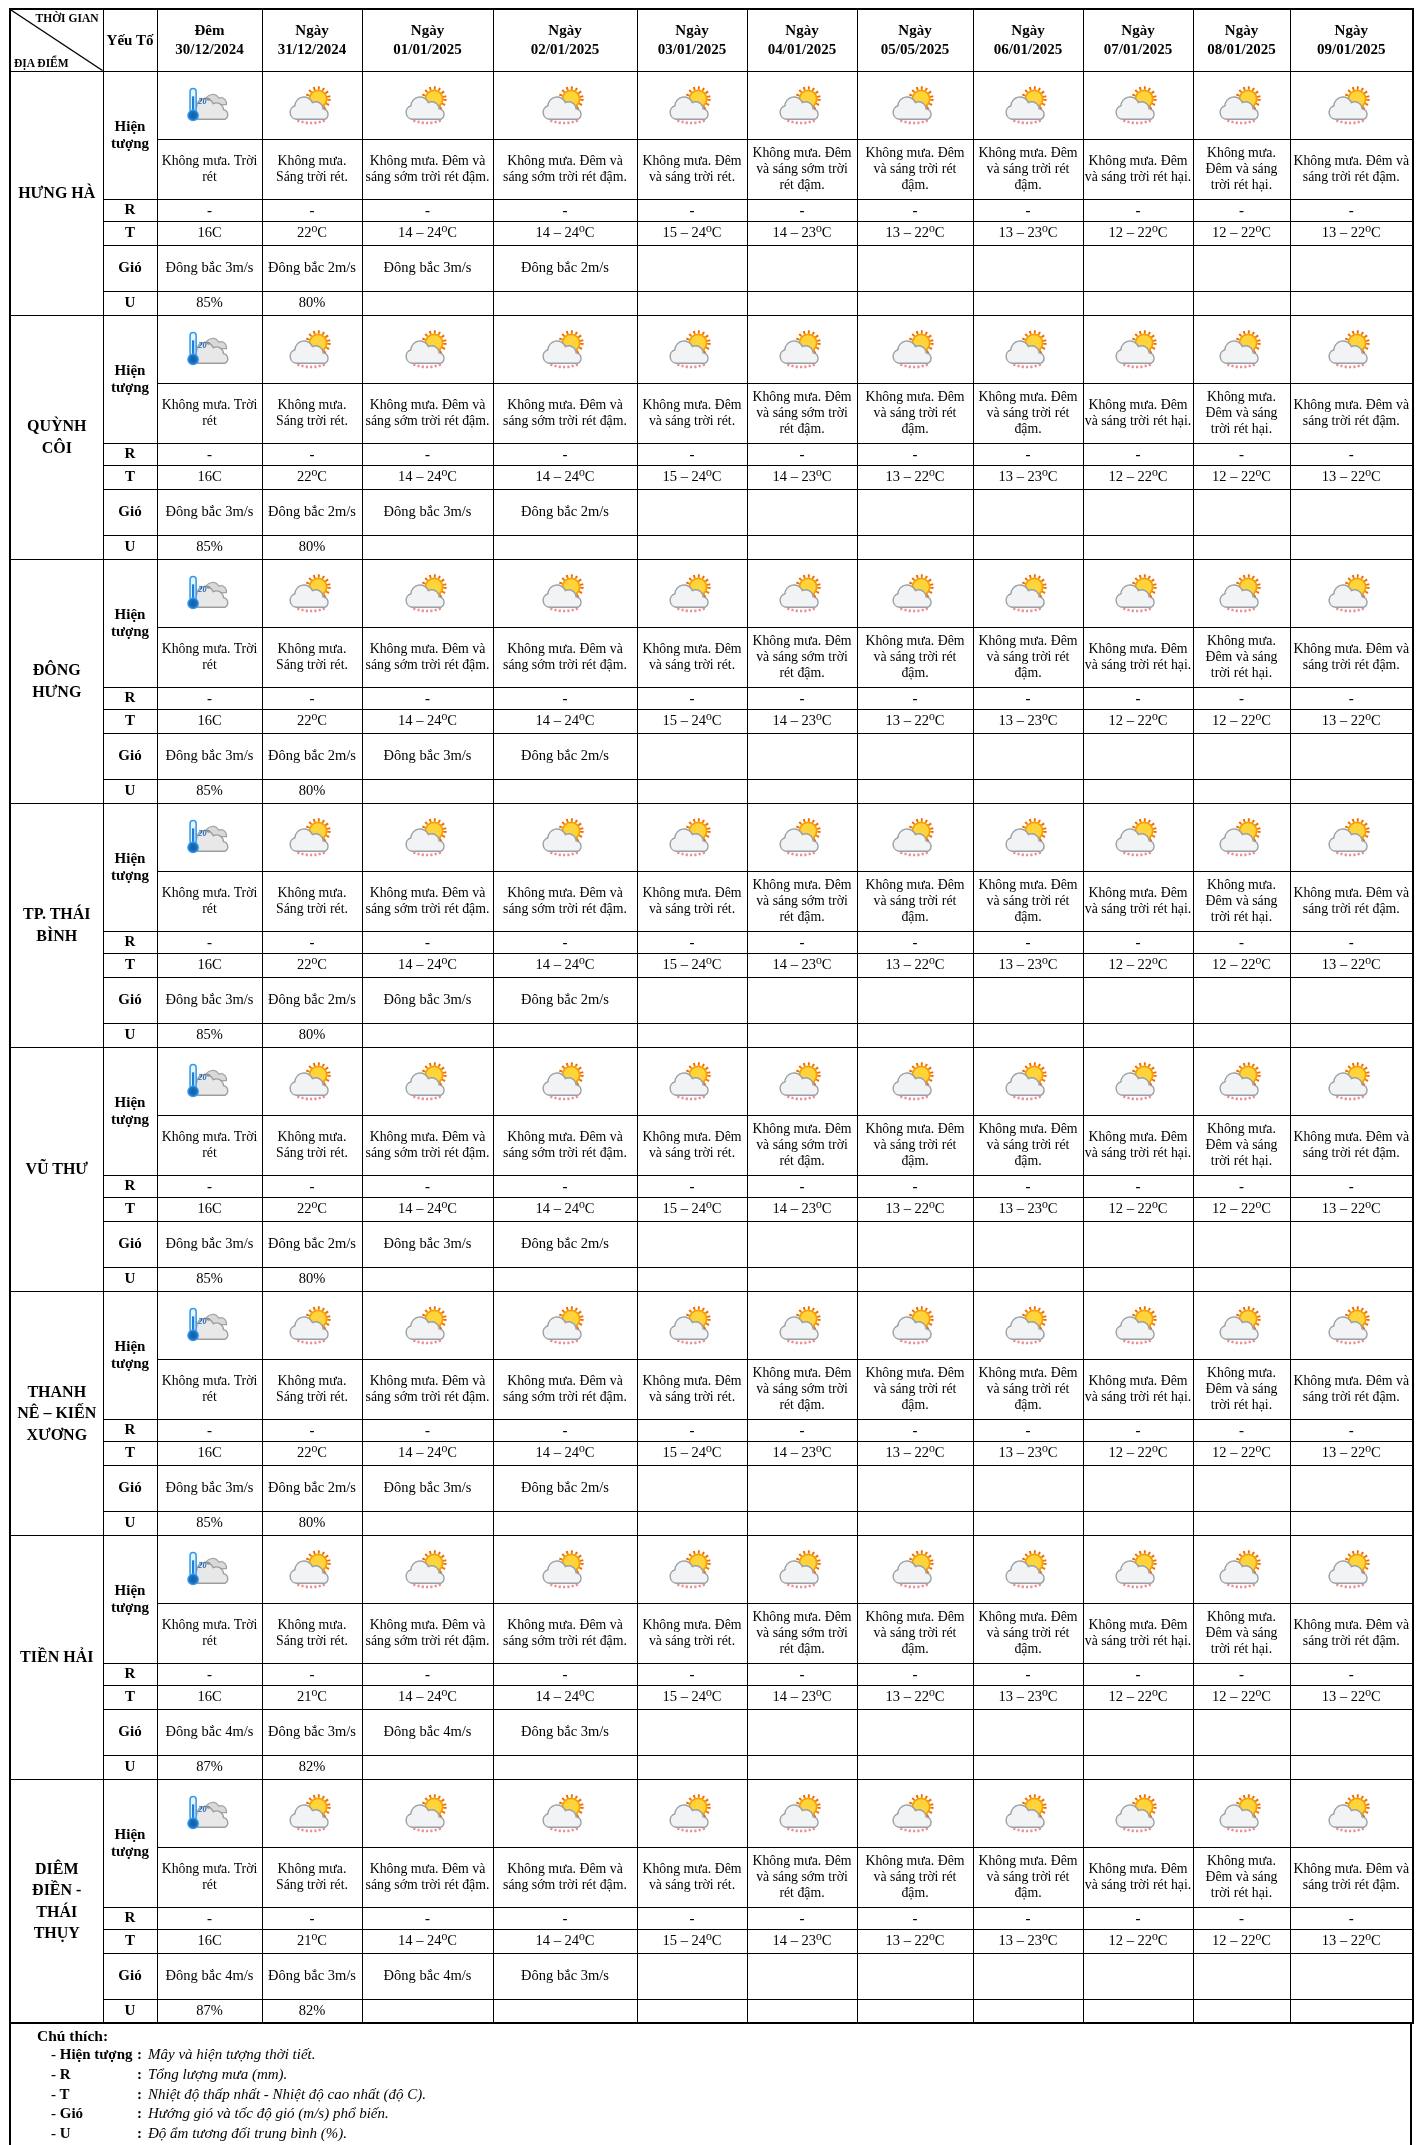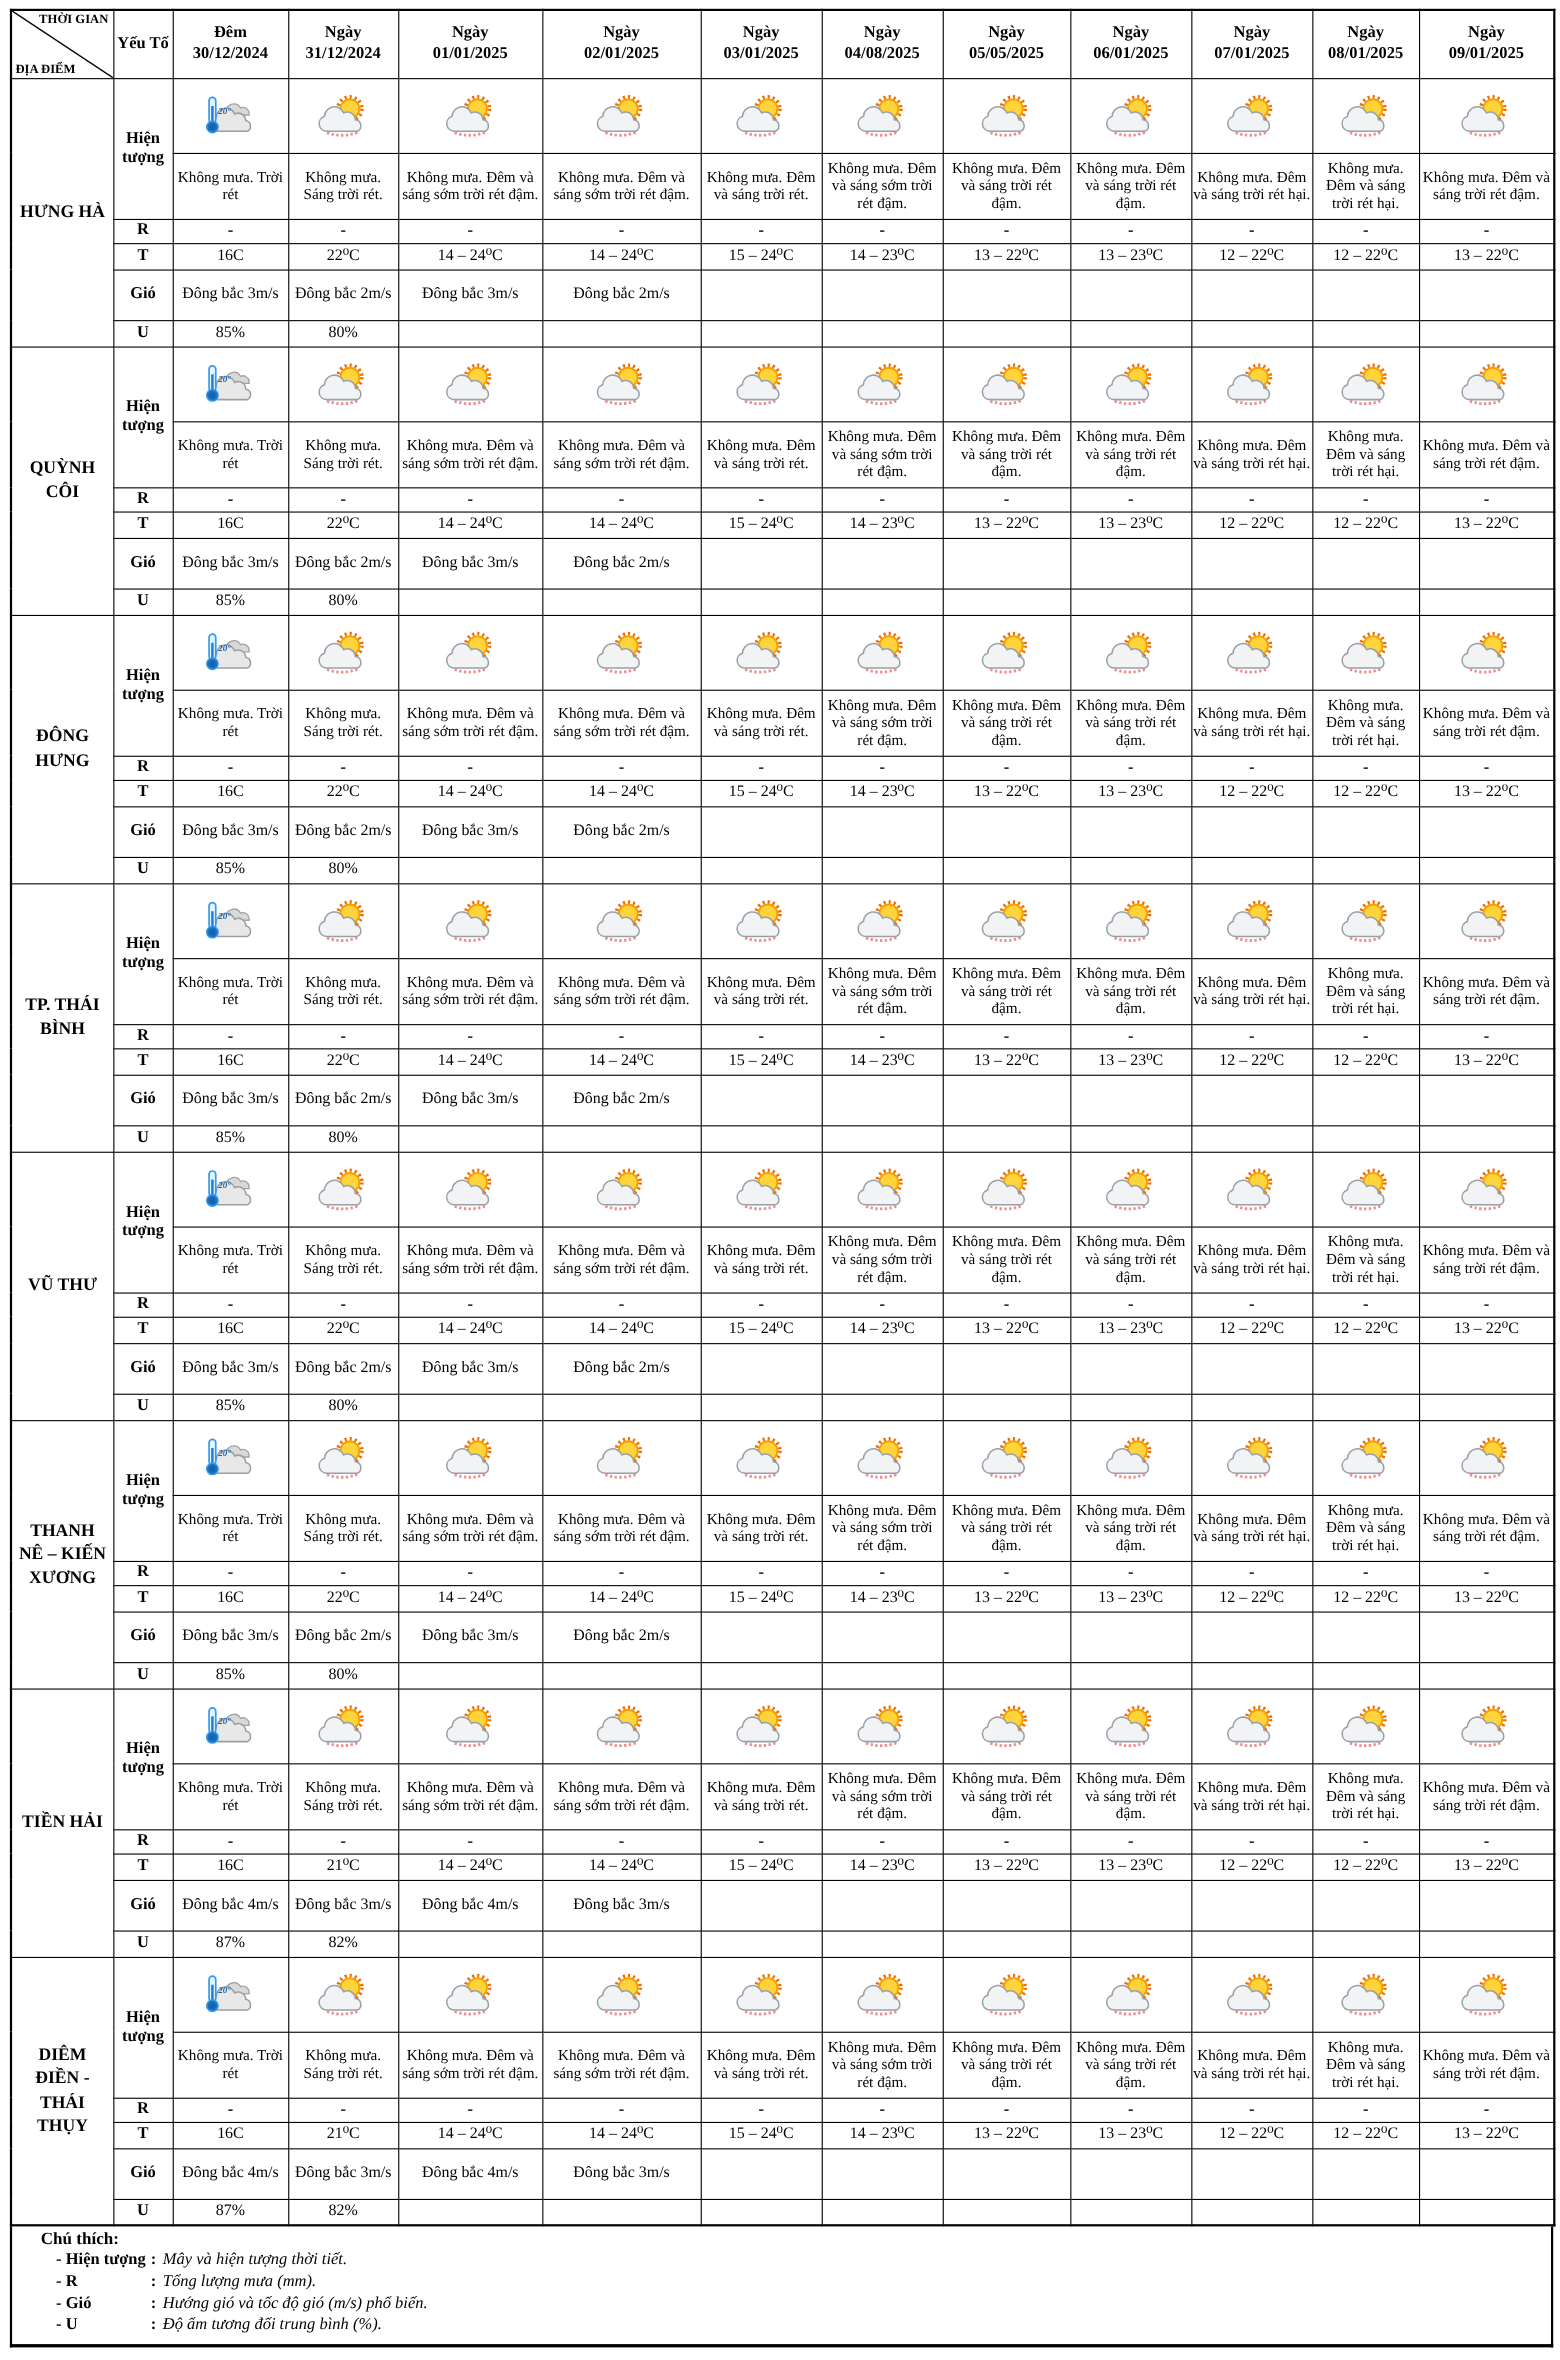--- a/index.html
+++ b/index.html
@@ -81,21 +81,21 @@
           <th class="date">
             <div>Ngày</div>
             <div>02/01/2025</div>
           </th>
           <th class="date">
             <div>Ngày</div>
             <div>03/01/2025</div>
           </th>
           <th class="date">
             <div>Ngày</div>
-            <div>04/08/2025</div>
+            <div>04/01/2025</div>
           </th>
           <th class="date">
             <div>Ngày</div>
             <div>05/05/2025</div>
           </th>
           <th class="date">
             <div>Ngày</div>
             <div>06/01/2025</div>
           </th>
           <th class="date">
@@ -1426,17 +1426,18 @@
           <td class="uv"></td>
         </tr>
       </tbody>
   </table>
 
   <div class="legend">
     <div class="lg-title">Chú thích:</div>
     <div>
         <div class="lg-item"><span class="lg-lbl">- Hiện tượng</span><span class="lg-colon">:</span><span class="lg-desc">Mây và hiện tượng thời tiết.</span></div>
         <div class="lg-item"><span class="lg-lbl">- R</span><span class="lg-colon">:</span><span class="lg-desc">Tổng lượng mưa (mm).</span></div>
+        <div class="lg-item"><span class="lg-lbl">- T</span><span class="lg-colon">:</span><span class="lg-desc">Nhiệt độ thấp nhất - Nhiệt độ cao nhất (độ C).</span></div>
         <div class="lg-item"><span class="lg-lbl">- Gió</span><span class="lg-colon">:</span><span class="lg-desc">Hướng gió và tốc độ gió (m/s) phổ biến.</span></div>
         <div class="lg-item"><span class="lg-lbl">- U</span><span class="lg-colon">:</span><span class="lg-desc">Độ ẩm tương đối trung bình (%).</span></div>
       </div>
   </div>
 </div>
 
 </body></html>

